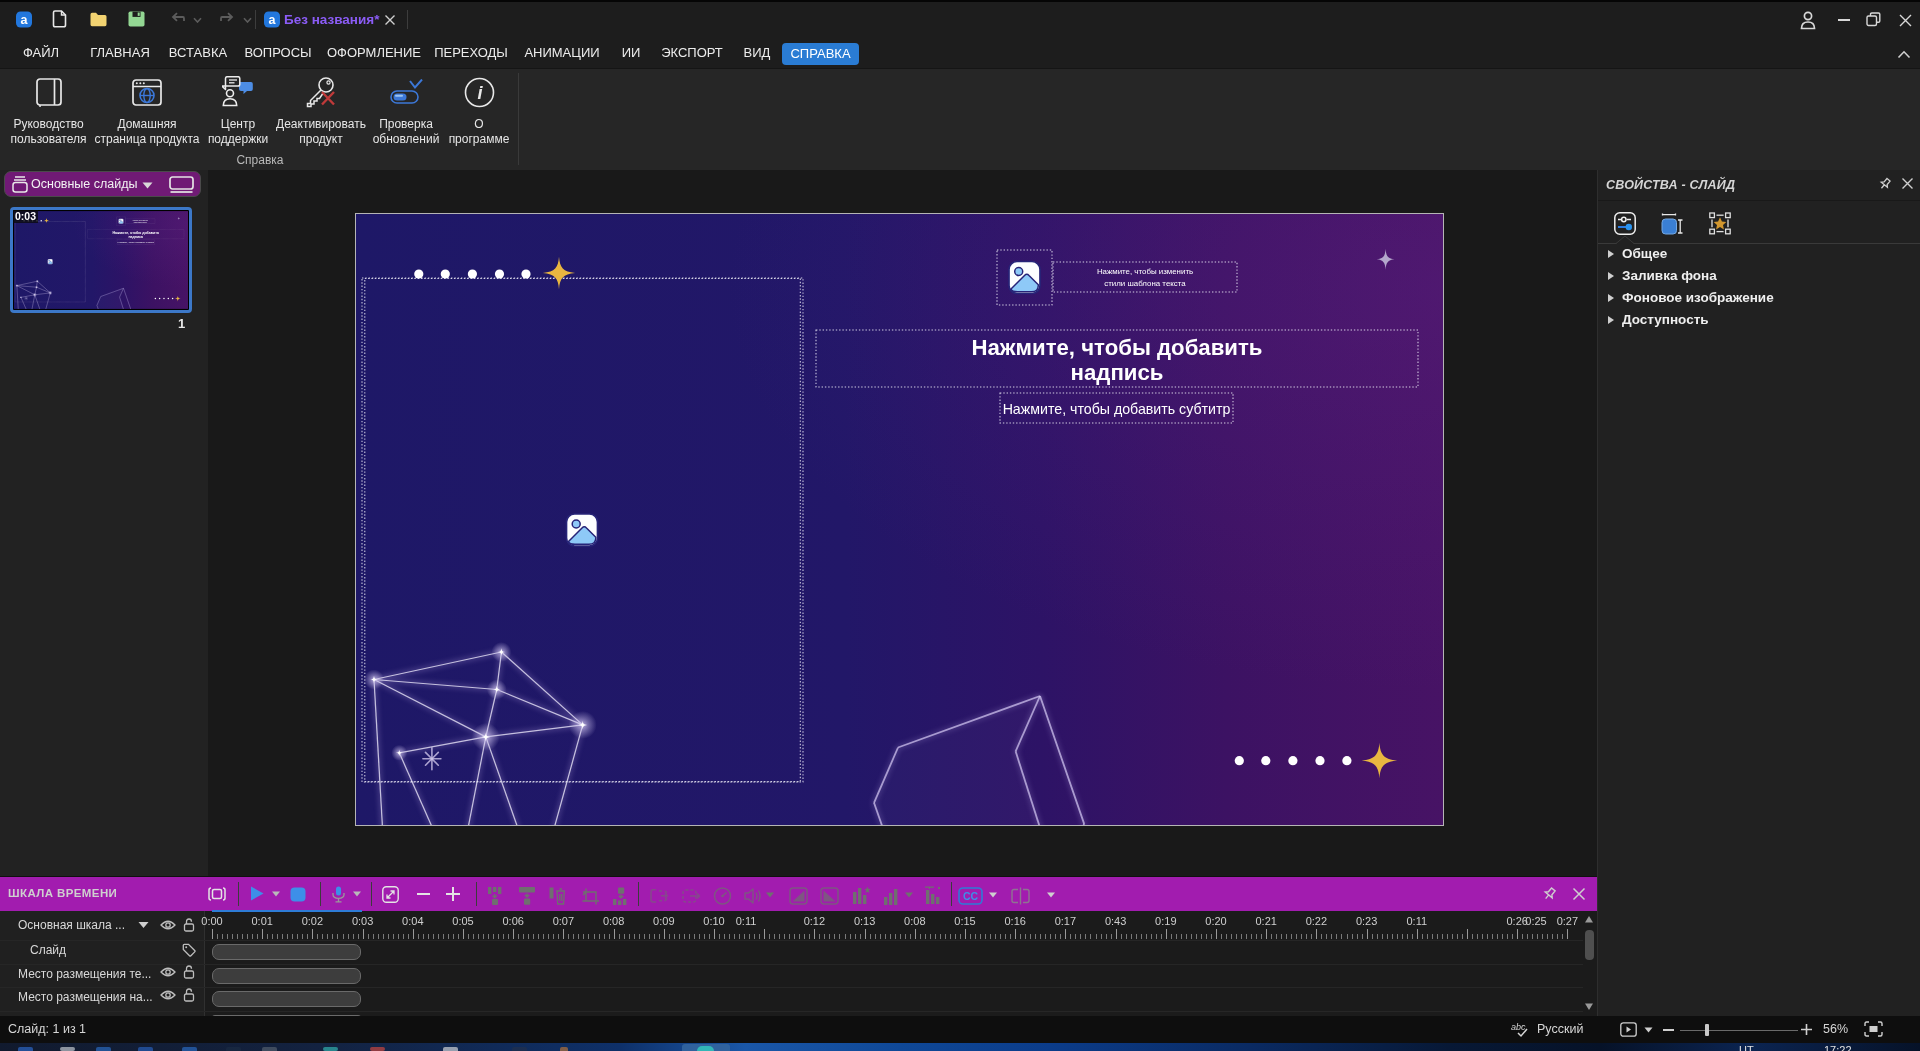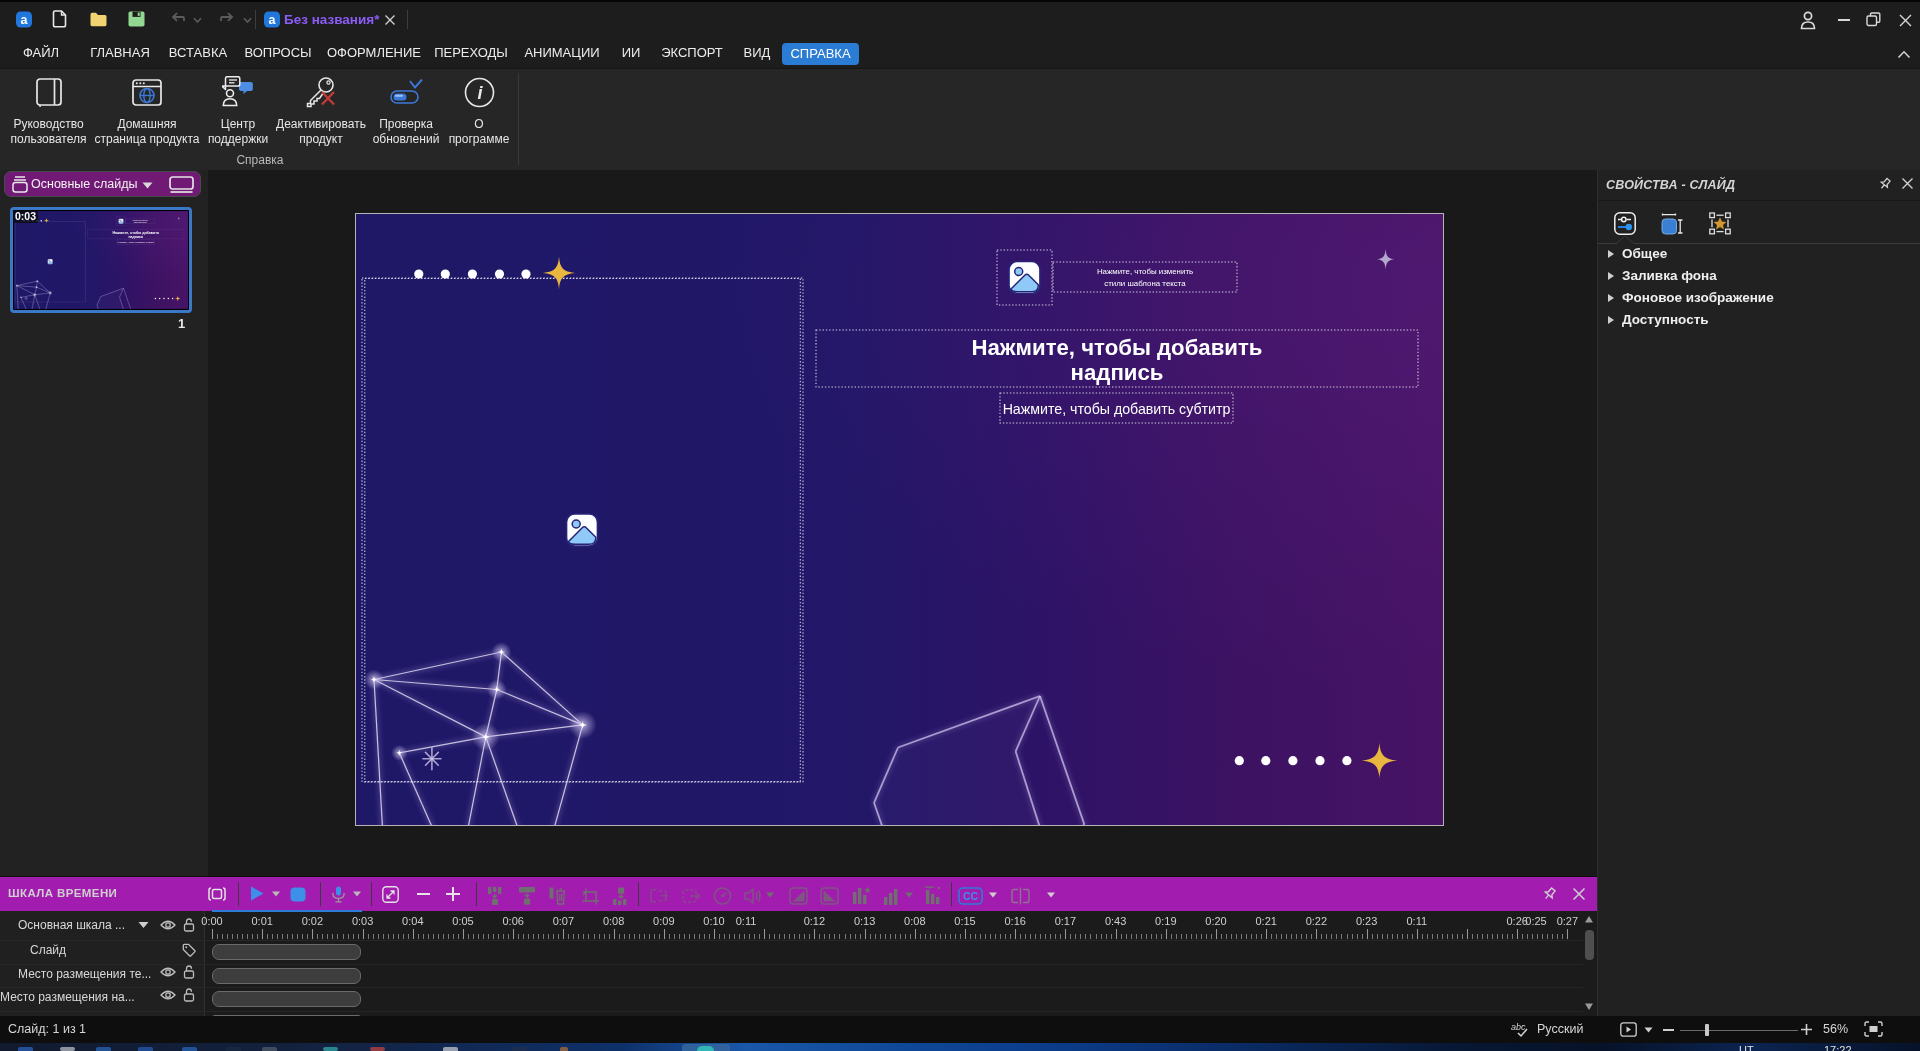--- a/index.html
+++ b/index.html
@@ -617,21 +617,21 @@
   <svg class="abs" style="left:1584px;top:125px" width="10" height="9" viewBox="0 0 10 9">
       <path d="M1 1.5 L9 1.5 L5 8 Z" fill="#9a9a9a"></path>
     </svg>
   <div class="rowline" style="top:63px"></div>
   <div class="rowline" style="top:87px"></div>
   <div class="rowline" style="top:110px"></div>
   <div class="rowline" style="top:134px"></div>
   <div class="trow" style="top:41px;"><span style="margin-left:18px">Основная шкала ...</span></div>
   <div class="trow" style="top:66px;"><span style="margin-left:30px">Слайд</span></div>
   <div class="trow" style="top:90px;"><span style="margin-left:18px">Место размещения те...</span></div>
-  <div class="trow" style="top:113px;"><span style="">Место размещения на...</span></div>
+  <div class="trow" style="top:113px;"><span style="margin-left:18px">Место размещения на...</span></div>
   <div class="tbar" style="top:67px"></div>
   <div class="tbar" style="top:90.5px"></div>
   <div class="tbar" style="top:114px"></div>
   <div class="tbar" style="top:137.5px;height:3px;border-radius:3px 3px 0 0"></div>
 </div>
 <div id="statusbar" class="abs">
   <span style="position:absolute;left:8px;top:6px">Слайд: 1 из 1</span>
   <svg class="abs" style="left:1510px;top:5px" width="22" height="17" viewBox="0 0 22 17">
     <text x="1" y="9" font-size="9" fill="#d6d6d6" font-style="italic">abc</text>
     <path d="M8 12 L11 15 L17 8" stroke="#d6d6d6" stroke-width="1.5" fill="none"></path>

